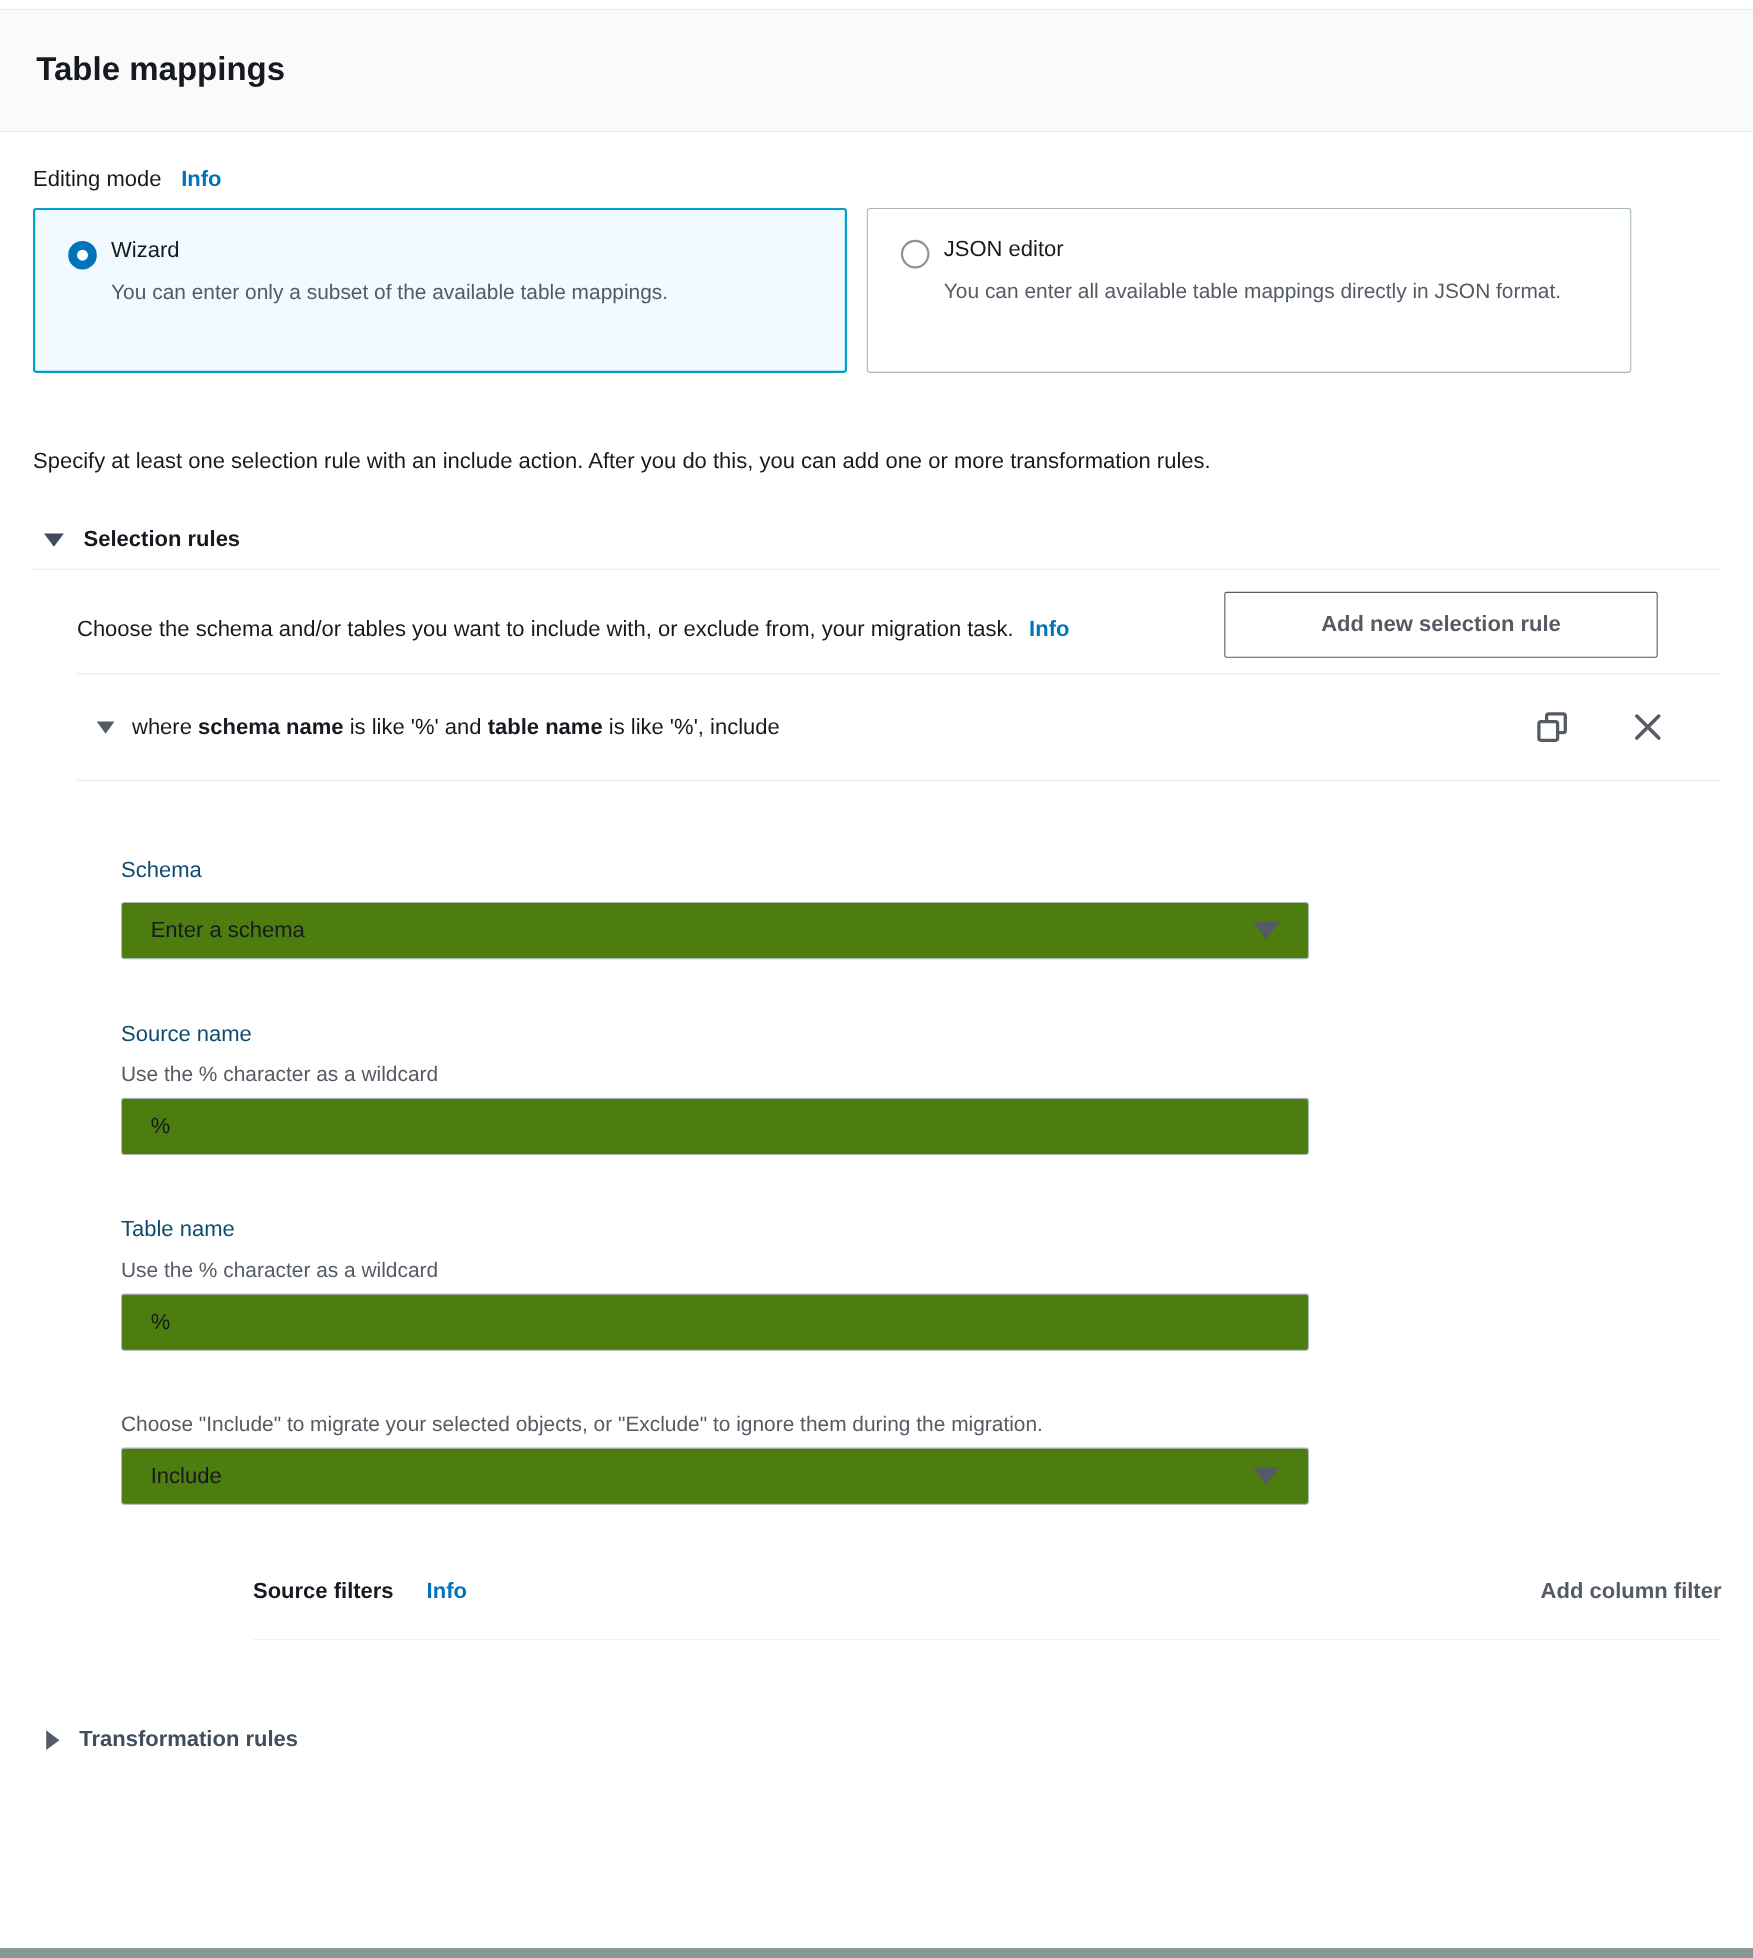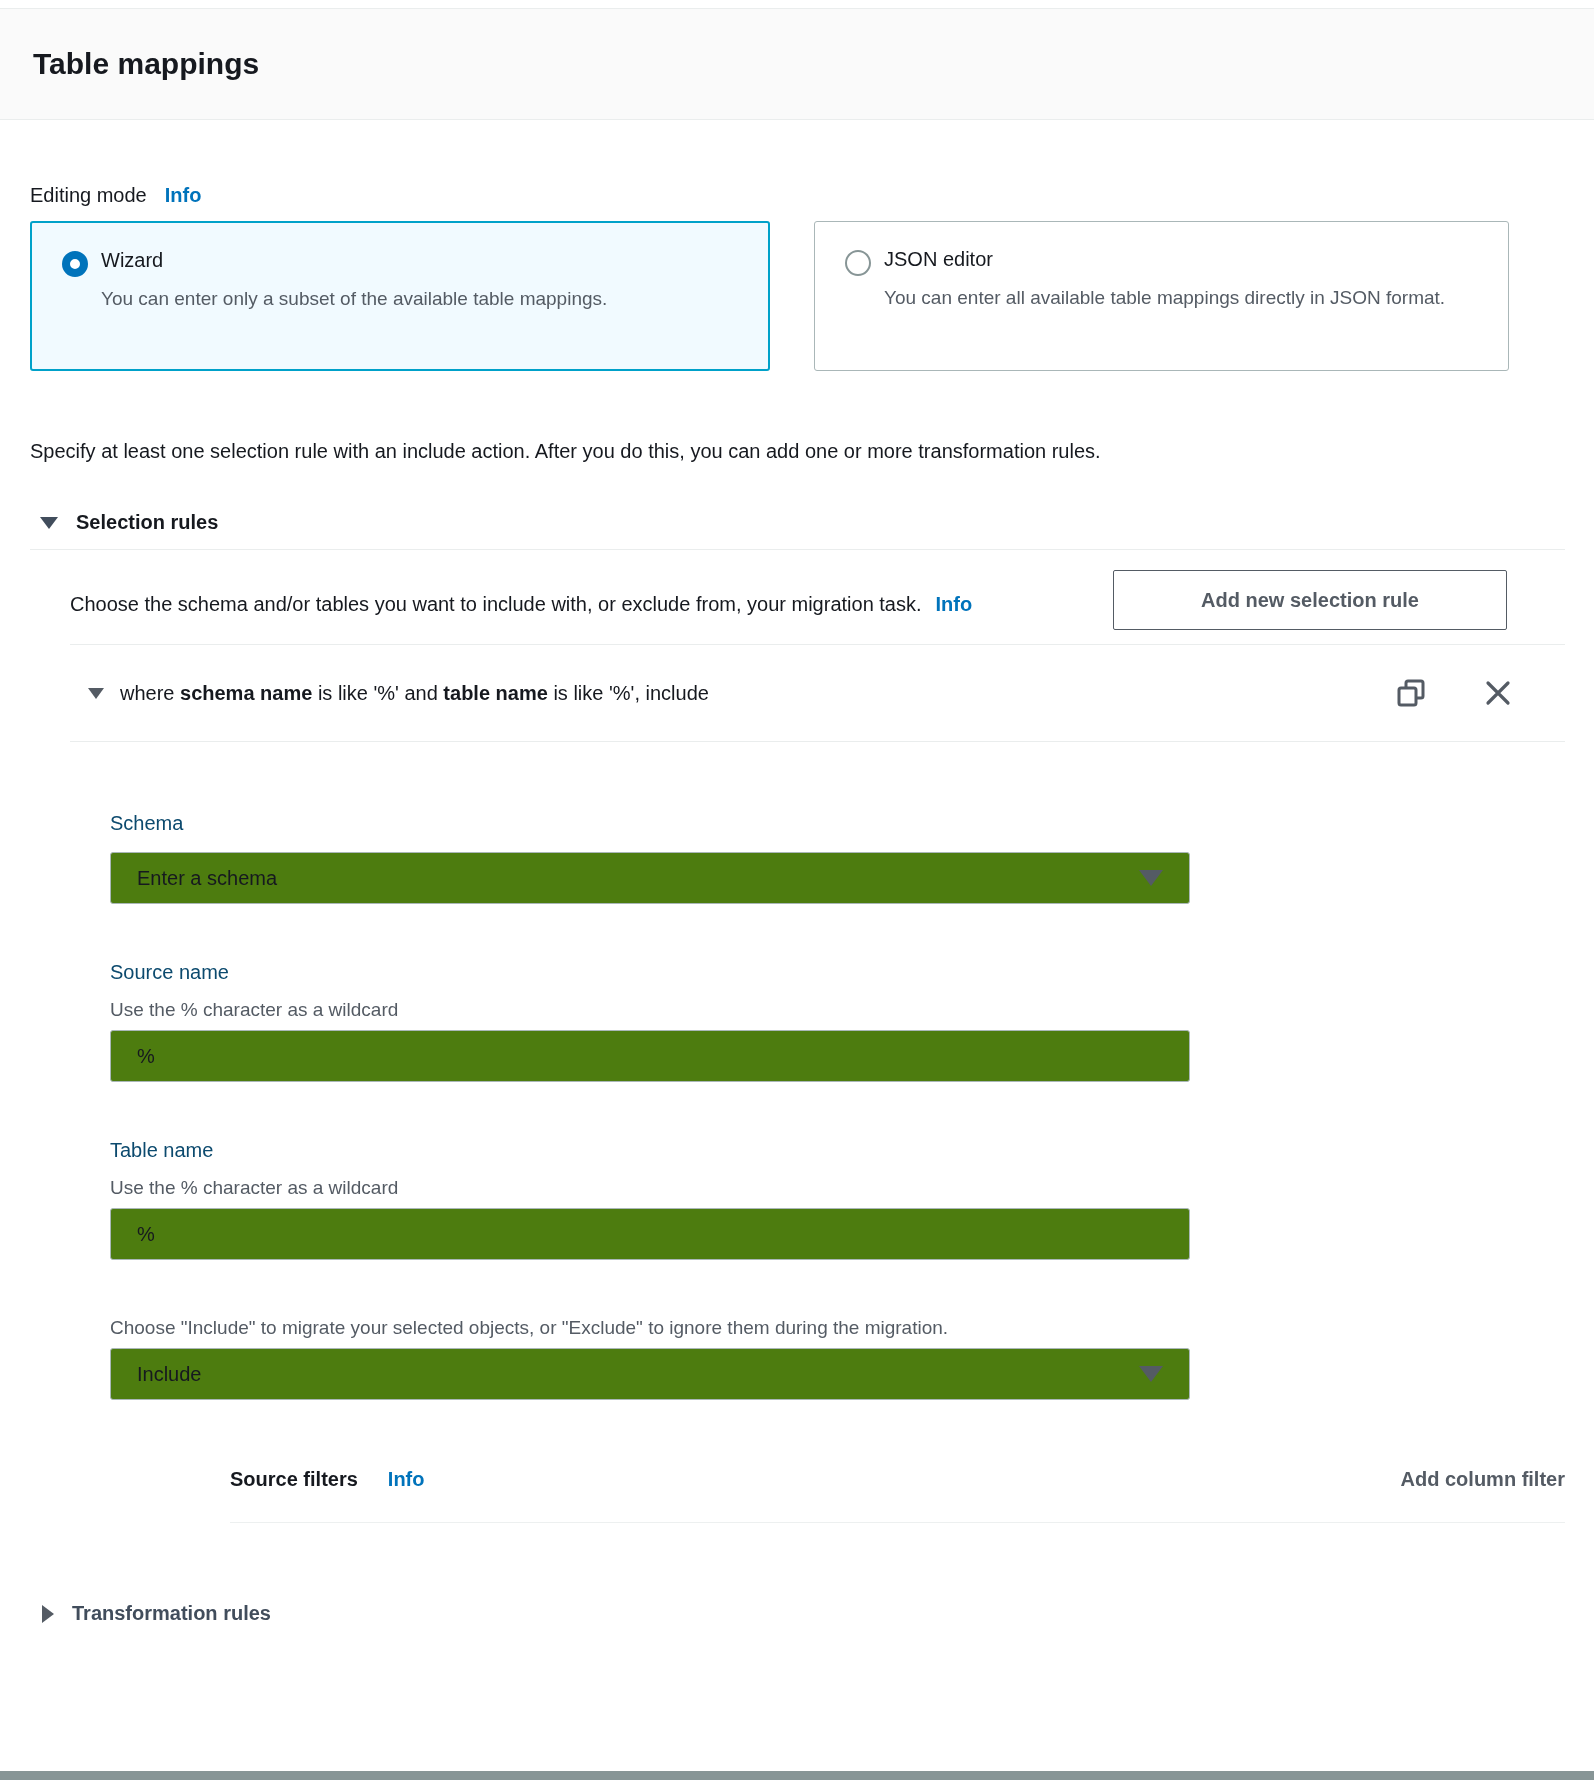--- a/index.html
+++ b/index.html
@@ -14,26 +14,26 @@
   .header-band {
     height:112px; background:#fafafa;
     border-top:1px solid #eaeded; border-bottom:1px solid #eaeded;
     display:flex; align-items:center; padding:0 33px;
   }
   .page-title { font-size:30px; font-weight:700; color:#16191f; }
 
   
   .page-body { padding:0 29px 0 30px; position:relative; }
 
-  .editing-row { margin-top:64px; display:flex; align-items:baseline; gap:18px; }
+  .editing-row { margin-top:32px; display:flex; align-items:baseline; gap:18px; }
   .field-heading { font-size:20px; color:#16191f; }
   .info-link { font-size:20px; font-weight:700; color:#0073bb; cursor:pointer; text-decoration:none; }
 
   
-  .cards { display:flex; gap:44px; margin-top:14px; }
+  .cards { display:flex; gap:18px; margin-top:14px; }
   .card { height:150px; border-radius:3px; padding:26px 30px; display:flex; gap:13px; align-items:flex-start; cursor:pointer; }
   .card.selected { width:740px; border:2px solid #00a1c9; background:#f1faff; }
   .card.unselected { width:695px; border:1px solid #aab7b8; background:#ffffff; }
   .radio { width:26px; height:26px; border-radius:50%; background:#ffffff; flex:0 0 auto; margin-top:2px; }
   .radio.on  { border:8px solid #0073bb; }
   .radio.off { border:2px solid #879596; }
   .card-label { font-size:20px; color:#16191f; }
   .card-desc { font-size:19px; color:#545b64; line-height:37px; margin-top:8px; }
   .card-desc.w1 { max-width:575px; }
   .card-desc.w2 { max-width:630px; }

